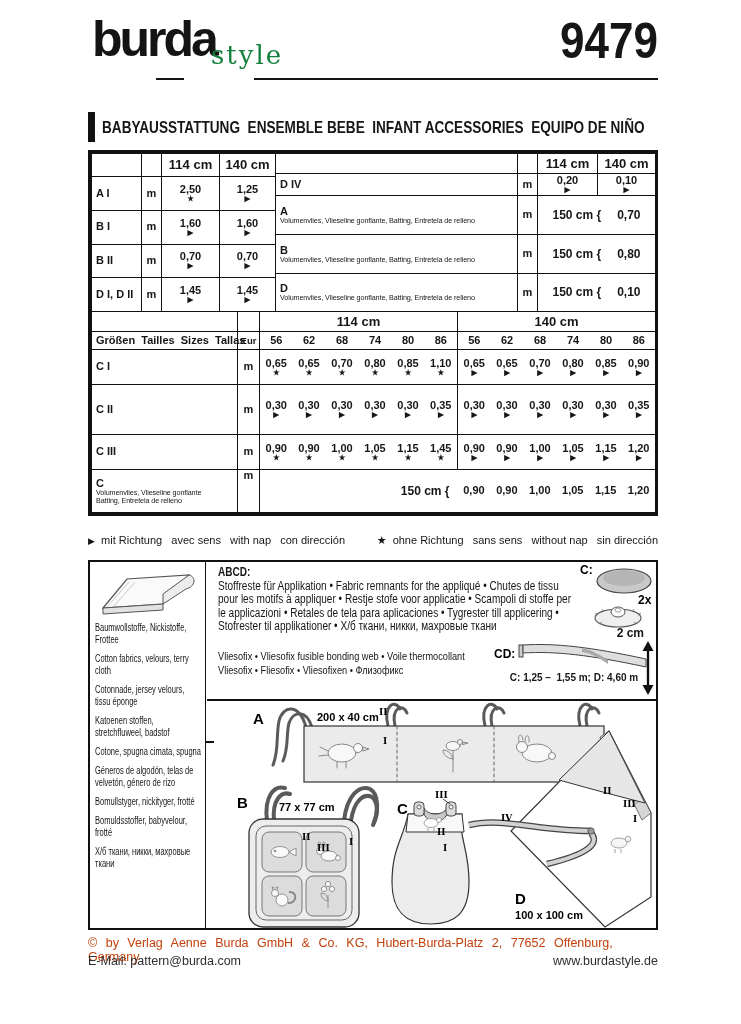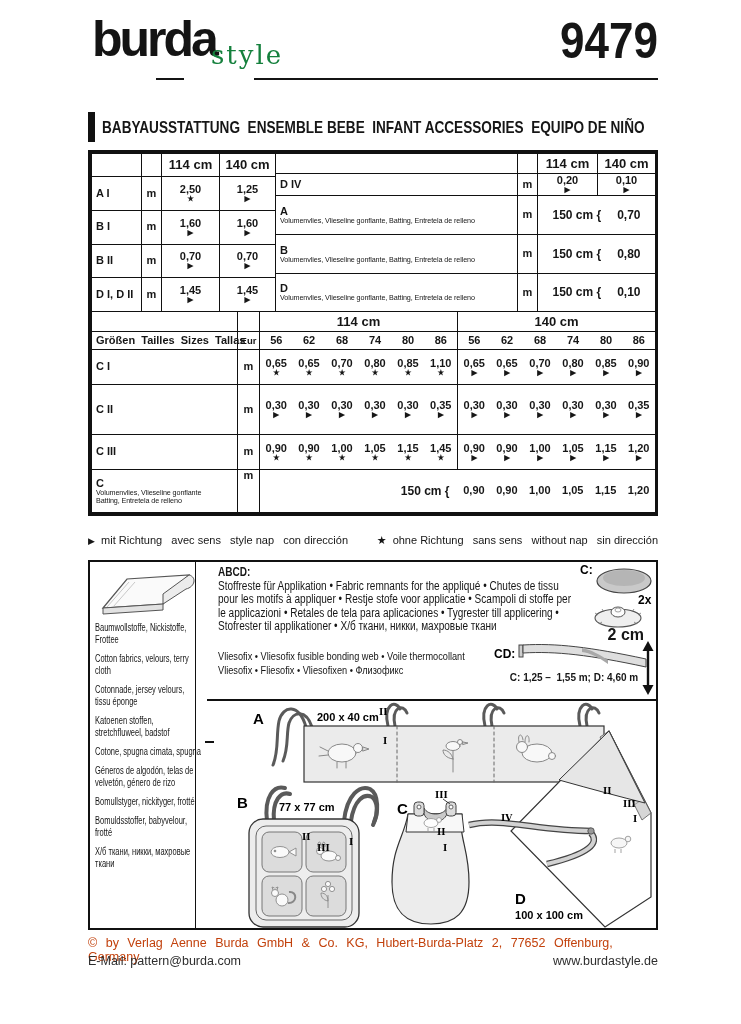--- a/index.html
+++ b/index.html
@@ -39,29 +39,29 @@
   .crow .wn{grid-column:1/7;text-align:right;padding-right:8px;font-size:12px;}
   .crow .cv{font-size:11px;}
   .eur{font-size:9.5px;}
 
   
   .legend{left:88px;top:534px;width:570px;display:flex;justify-content:space-between;font-size:11px;white-space:pre;}
   .legend .lsym{font-size:9px;}
 
   
   .box{left:88px;top:560px;width:570px;height:370px;border:2px solid #111;box-sizing:border-box;}
-  .fabcol{left:90px;top:562px;width:106px;height:366px;border-right:1.5px solid #111;box-sizing:border-box;padding:4px 5px;}
+  .fabcol{left:90px;top:562px;width:116px;height:366px;border-right:1.5px solid #111;box-sizing:border-box;padding:4px 5px;}
   .fablist{transform:scaleX(0.75);transform-origin:0 0;width:142px;font-size:10px;line-height:12px;}
   .fablist p{margin:0 0 7px 0;}
   .notch{left:205px;top:741px;width:9px;height:2px;background:#111;}
   .abcd{left:218px;top:566px;width:430px;transform:scaleX(0.837);transform-origin:0 0;font-size:12px;line-height:13.5px;}
   .abcd .hd{font-weight:bold;}
   .vlieso{left:218px;top:650px;width:350px;transform:scaleX(0.8);transform-origin:0 0;font-size:11.5px;line-height:13.5px;}
   .ribbon-cap{left:498px;top:672px;width:152px;font-size:10px;font-weight:bold;text-align:center;white-space:pre;}
-  .twocm{left:598px;top:626px;width:46px;font-size:16px;font-weight:bold;text-align:right;}
+  .twocm{left:598px;top:626px;width:46px;font-size:12px;font-weight:bold;text-align:right;}
   .hdivider{left:207px;top:699px;width:449px;height:1.5px;background:#111;}
 
   
   .big{font:bold 15px "Liberation Sans",sans-serif;}
   .dim{font:bold 11px "Liberation Sans",sans-serif;}
   .rn{font-family:"DejaVu Serif",serif;font-weight:bold;font-size:9px;}
   .lbl12{font:bold 12px "Liberation Sans",sans-serif;}
 
   
   .copyright{left:88px;top:936px;width:570px;font-size:12.5px;color:#c2410c;word-spacing:5px;}
@@ -416,21 +416,21 @@
           <span class="cv">1,15</span>
           <span class="cv">1,20</span>
         </div>
       </td>
     </tr>
   </tbody>
     </table>
 </div>
 
 <div class="abs legend">
-  <span><span class="lsym">▶</span>  <span>mit Richtung   avec sens   style nap   con dirección</span></span>
+  <span><span class="lsym">▶</span>  <span>mit Richtung   avec sens   with nap   con dirección</span></span>
   <span><span>★</span>  <span>ohne Richtung   sans sens   without nap   sin dirección</span></span>
 </div>
 
 <div class="abs box"></div>
 
 <div class="abs fabcol">
   <svg width="104" height="52" viewBox="0 0 104 52">
     <path d="M8,42 L32,13 L94,9 L68,38 Z" fill="#fafafa" stroke="#555" stroke-width="1.2"></path>
     <path d="M8,42 L68,38 L68,44 L8,48 Z" fill="#e2e2e2" stroke="#555" stroke-width="1"></path>
     <path d="M94,9 C102,11 100,21 91,23 L68,38 L68,28 Z" fill="#ececec" stroke="#555" stroke-width="1"></path>

